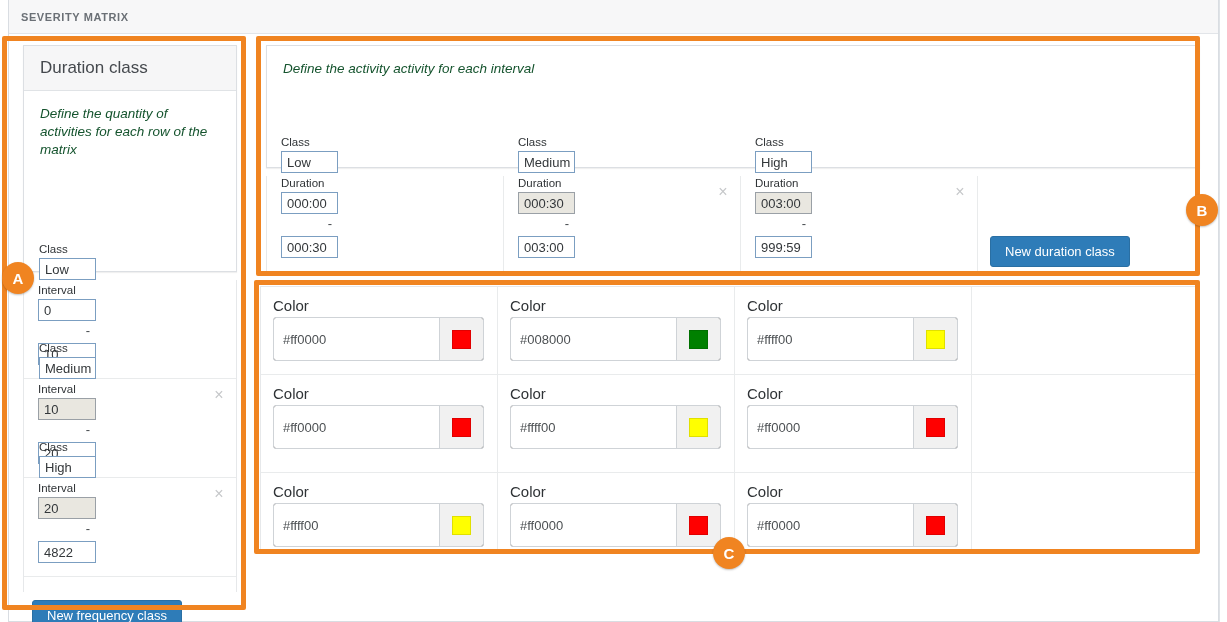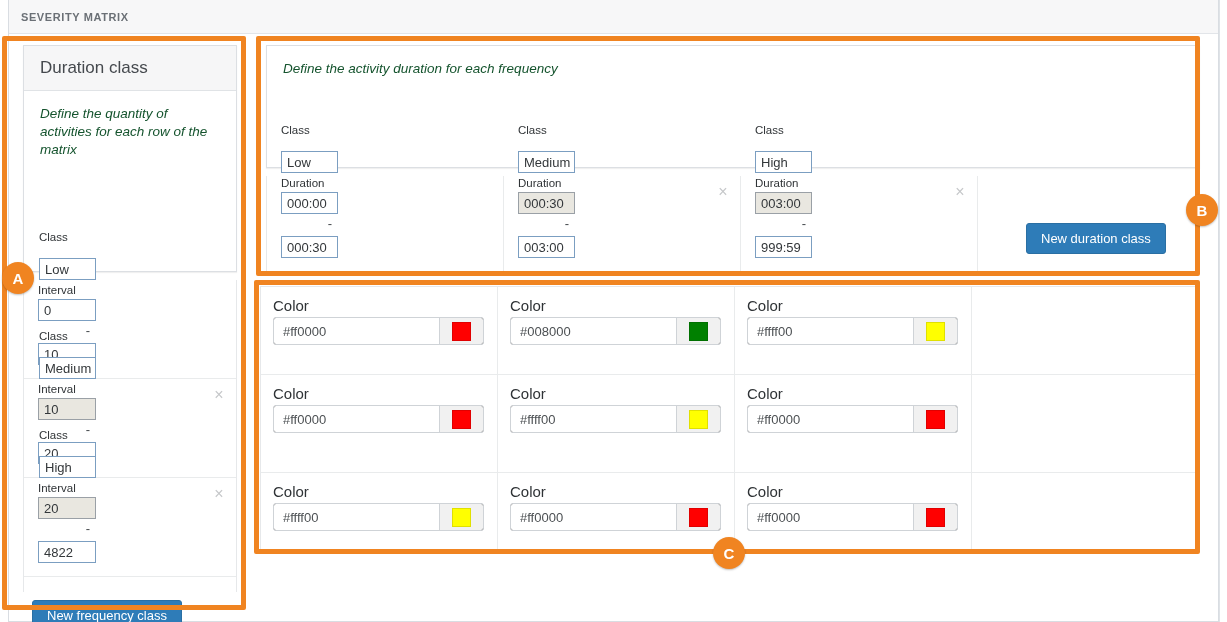--- a/index.html
+++ b/index.html
@@ -136,21 +136,21 @@
   }
   .finput.readonly { background: #e9e7e0; border-color: #9aa0a6; }
   .dash {
     width: 16px;
     text-align: center;
     font-size: 13px;
     color: #44484c;
     padding-bottom: 3px;
   }
 
-  .w-class { width: 57px; margin-top: 12px; }
+  .w-class { width: 57px; }
   .w-int   { width: 58px; }
   .w-dur   { width: 57px; }
 
   .btn-blue {
     background: #2e7cb8;
     border: 1px solid #2a6fa3;
     color: #ffffff;
     font-size: 13px;
     padding: 7px 14px;
     border-radius: 3px;
@@ -181,21 +181,21 @@
   .dur-cell {
     position: relative;
     width: 237px;
     border-right: 1px solid #e9ebec;
     height: 100%;
     background: #fff;
   }
   .dur-cell:last-child { border-right: none; flex: 1; }
   .newdur-wrap {
     position: absolute;
-    left: 12px; bottom: 17px; margin-left: 36px;
+    left: 12px; bottom: 4px;
   }
 
   
   .color-grid {
     position: absolute;
     left: 260px; top: 286px;
     width: 940px; height: 265px;
     background: #fff;
     border: 1px solid #e6e8ea;
     display: grid;
@@ -213,21 +213,21 @@
   .color-cell.lastrow { border-bottom: none; }
 
   .clabel {
     font-size: 15px;
     color: #2f3336;
     margin-bottom: 3px;
   }
   .color-input-group {
     display: flex;
     width: 211px;
-    height: 28px;
+    height: 44px;
     border: 1px solid #cfd3d7;
     border-radius: 3px;
     background: #404040;
     overflow: hidden;
   }
   .color-text {
     flex: 1;
     display: flex;
     align-items: center;
     padding-left: 9px;
@@ -371,21 +371,21 @@
       </div>
 
     </div>
 
     <div class="new-freq-btn-wrap">
       <button class="btn-blue">New frequency class</button>
     </div>
   </div>
 
   <div class="panel dur-panel">
-    <div class="panel-desc">Define the activity duration for each frequency</div>
+    <div class="panel-desc">Define the activity activity for each interval</div>
   </div>
 
   <div class="dur-rows">
 
     <div class="dur-cell">
       <div class="field-row">
         <div class="fgroup">
           <span class="flabel">Class</span>
           <span class="finput w-class">Low</span>
         </div>

